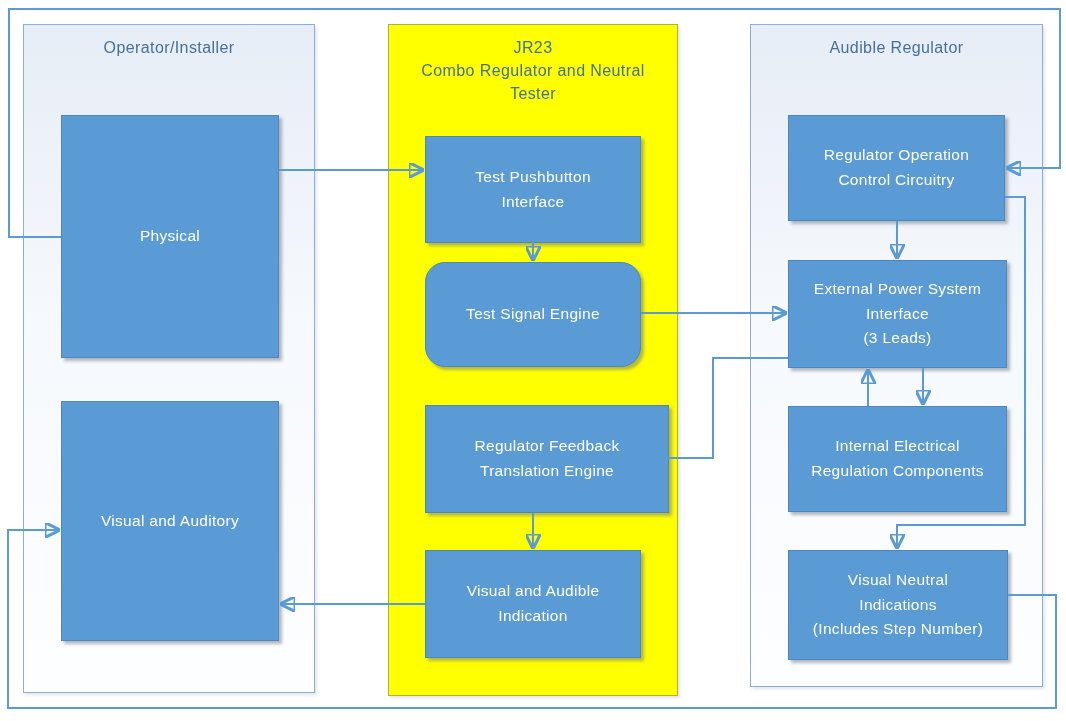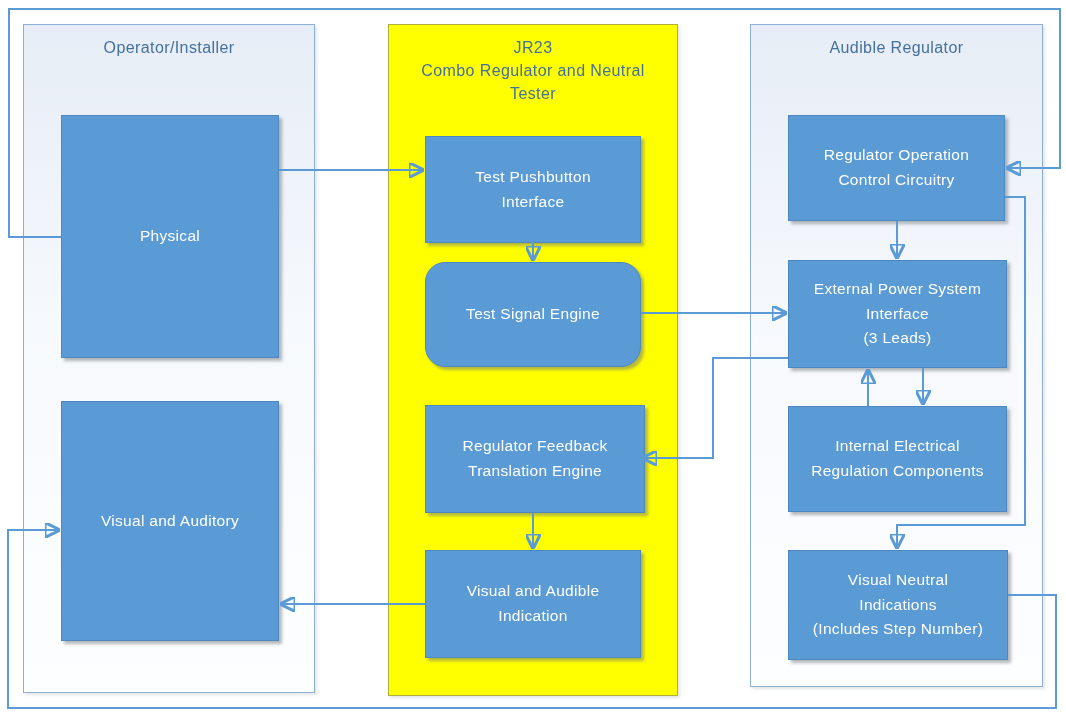--- a/index.html
+++ b/index.html
@@ -46,21 +46,21 @@
     font-size:15.5px;
     letter-spacing:.3px;
     line-height:1.6;
     white-space:pre-line;
     z-index:2;
   }
   .box-physical{left:61px;top:115px;width:218px;height:243px;}
   .box-vis-aud {left:61px;top:401px;width:218px;height:240px;}
   .box-tpi{left:425px;top:115px;width:216px;height:107px;margin-top:21px;}
   .box-tse{left:425px;top:262px;width:216px;height:105px;border-radius:20px;}
-  .box-rfte{left:425px;top:405px;width:220px;height:108px;}
+  .box-rfte{left:425px;top:405px;width:244px;height:108px;}
   .box-vai{left:425px;top:550px;width:216px;height:108px;}
   .box-roc{left:788px;top:115px;width:217px;height:106px;}
   .box-epsi{left:788px;top:260px;width:219px;height:108px;}
   .box-ierc{left:788px;top:406px;width:219px;height:106px;}
   .box-vni{left:788px;top:550px;width:220px;height:110px;}
   #wires{
     position:absolute;left:0;top:0;width:1066px;height:721px;
     z-index:5;pointer-events:none;
   }
   #wires path{

